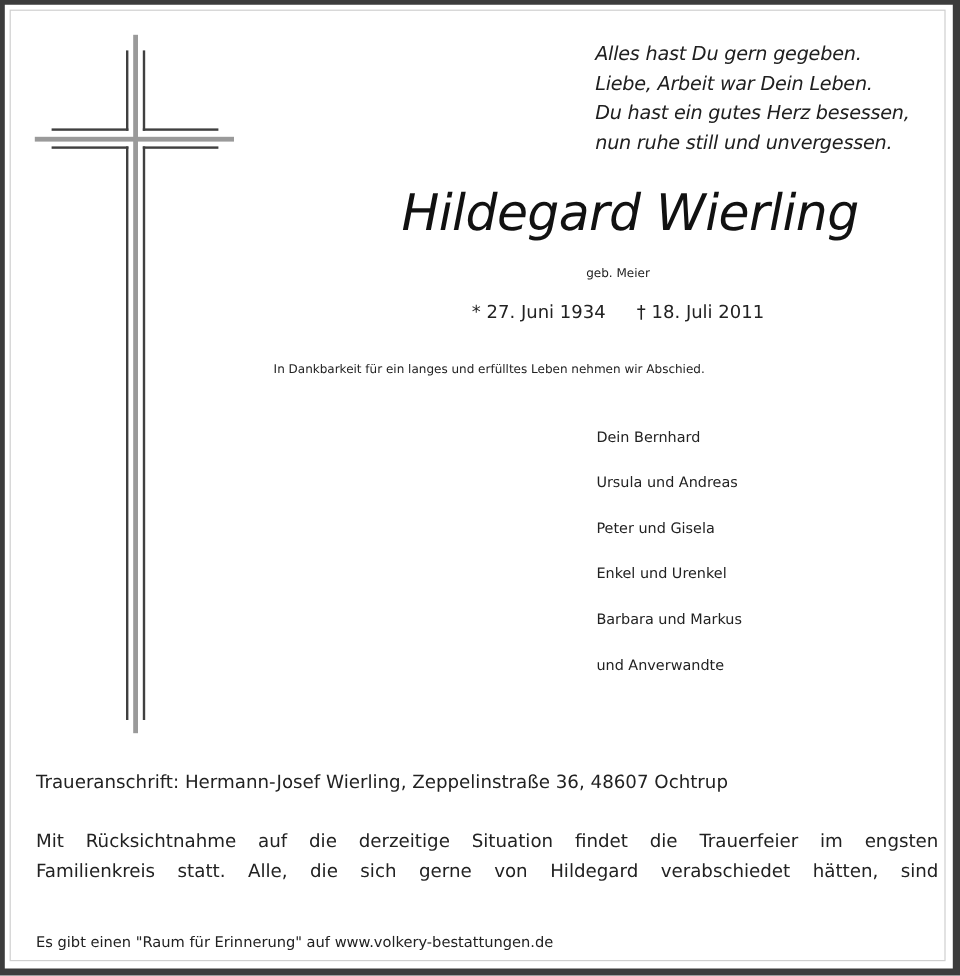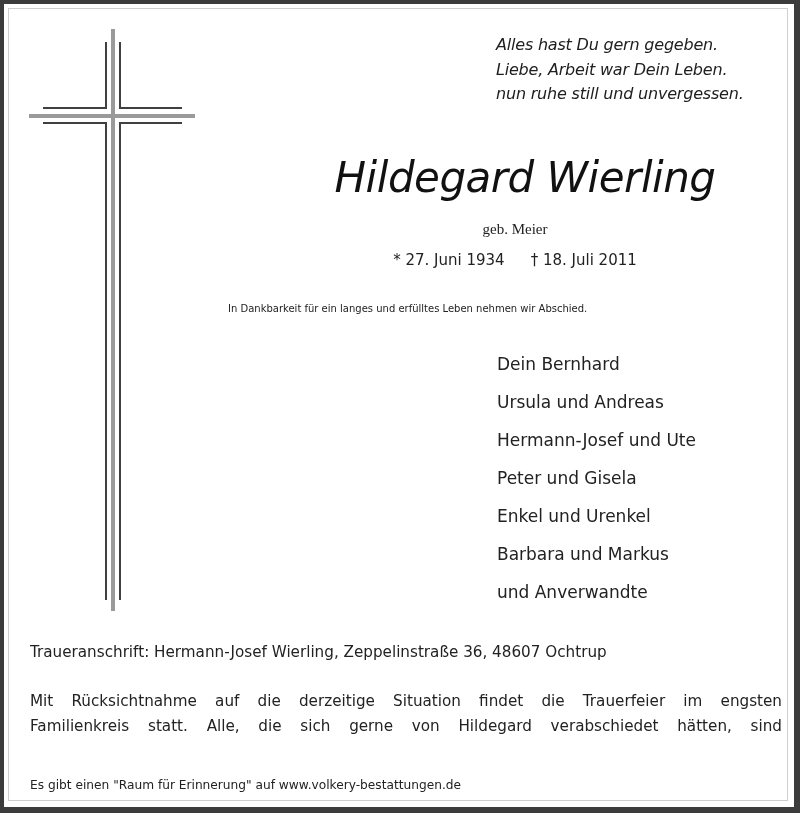--- a/index.html
+++ b/index.html
@@ -26,35 +26,35 @@
   }
   .poem div { white-space: nowrap; }
 
   .name {
     position: absolute; left: 260px; top: 148px; width: 530px; text-align: center;
     font-family: "DejaVu Sans", sans-serif; font-style: italic; font-size: 42px; line-height: 60px;
     color: #111; letter-spacing: -0.5px; white-space: nowrap;
   }
   .maiden {
     position: absolute; left: 250px; top: 218px; width: 530px; text-align: center;
-    font-size: 15px; line-height: 22px; color: #222; font-family: Liberation Serif, serif;
+    font-size: 10px; line-height: 22px; color: #222;
   }
   .dates {
     position: absolute; left: 250px; top: 248px; width: 530px; text-align: center;
     font-size: 15px; line-height: 24px; color: #222; white-space: nowrap;
   }
   .dates .sep { display: inline-block; width: 26px; }
 
   .intro {
     position: absolute; left: 228px; top: 297px; width: 556px;
     font-size: 10px; line-height: 24px; color: #222; text-align: justify;
   }
   .family {
     position: absolute; left: 497px; top: 345px; width: 290px;
-    font-size: 17px; line-height: 38px; color: #222;
+    font-size: 12px; line-height: 38px; color: #222;
   }
   .family div { white-space: nowrap; }
 
   .address {
     position: absolute; left: 30px; top: 640px; width: 750px;
     font-size: 15.2px; line-height: 24px; color: #222; white-space: nowrap;
   }
   .notice {
     position: absolute; left: 30px; top: 689px; width: 752px;
     font-size: 15.2px; line-height: 24.5px; color: #222; text-align: justify; text-align-last: left;
@@ -87,35 +87,35 @@
 
   <div class="bar d" style="left:43px; top:107px; width:64px; height:2px;"></div>
   <div class="bar d" style="left:119px; top:107px; width:63px; height:2px;"></div>
   <div class="bar d" style="left:43px; top:122px; width:64px; height:2px;"></div>
   <div class="bar d" style="left:119px; top:122px; width:63px; height:2px;"></div>
 </div>
 
 <div class="poem">
   <div>Alles hast Du gern gegeben.</div>
   <div>Liebe, Arbeit war Dein Leben.</div>
+  <div>Du hast ein gutes Herz besessen,</div>
   <div>nun ruhe still und unvergessen.</div>
 </div>
 
 <div class="name">Hildegard Wierling</div>
 <div class="maiden">geb. Meier</div>
 <div class="dates">
   <span>* 27. Juni 1934</span><span class="sep"></span><span>† 18. Juli 2011</span>
 </div>
 
 <div class="intro">In Dankbarkeit für ein langes und erfülltes Leben nehmen wir Abschied.</div>
 
 <div class="family">
   <div>Dein Bernhard</div>
   <div>Ursula und Andreas</div>
-  <div>Hermann-Josef und Ute</div>
   <div>Peter und Gisela</div>
   <div>Enkel und Urenkel</div>
   <div>Barbara und Markus</div>
   <div>und Anverwandte</div>
 </div>
 
 <div class="address">Traueranschrift: Hermann-Josef Wierling, Zeppelinstraße 36, 48607 Ochtrup</div>
 
 <div class="notice">
   <span class="ln">Mit Rücksichtnahme auf die derzeitige Situation findet die Trauerfeier im engsten</span>

